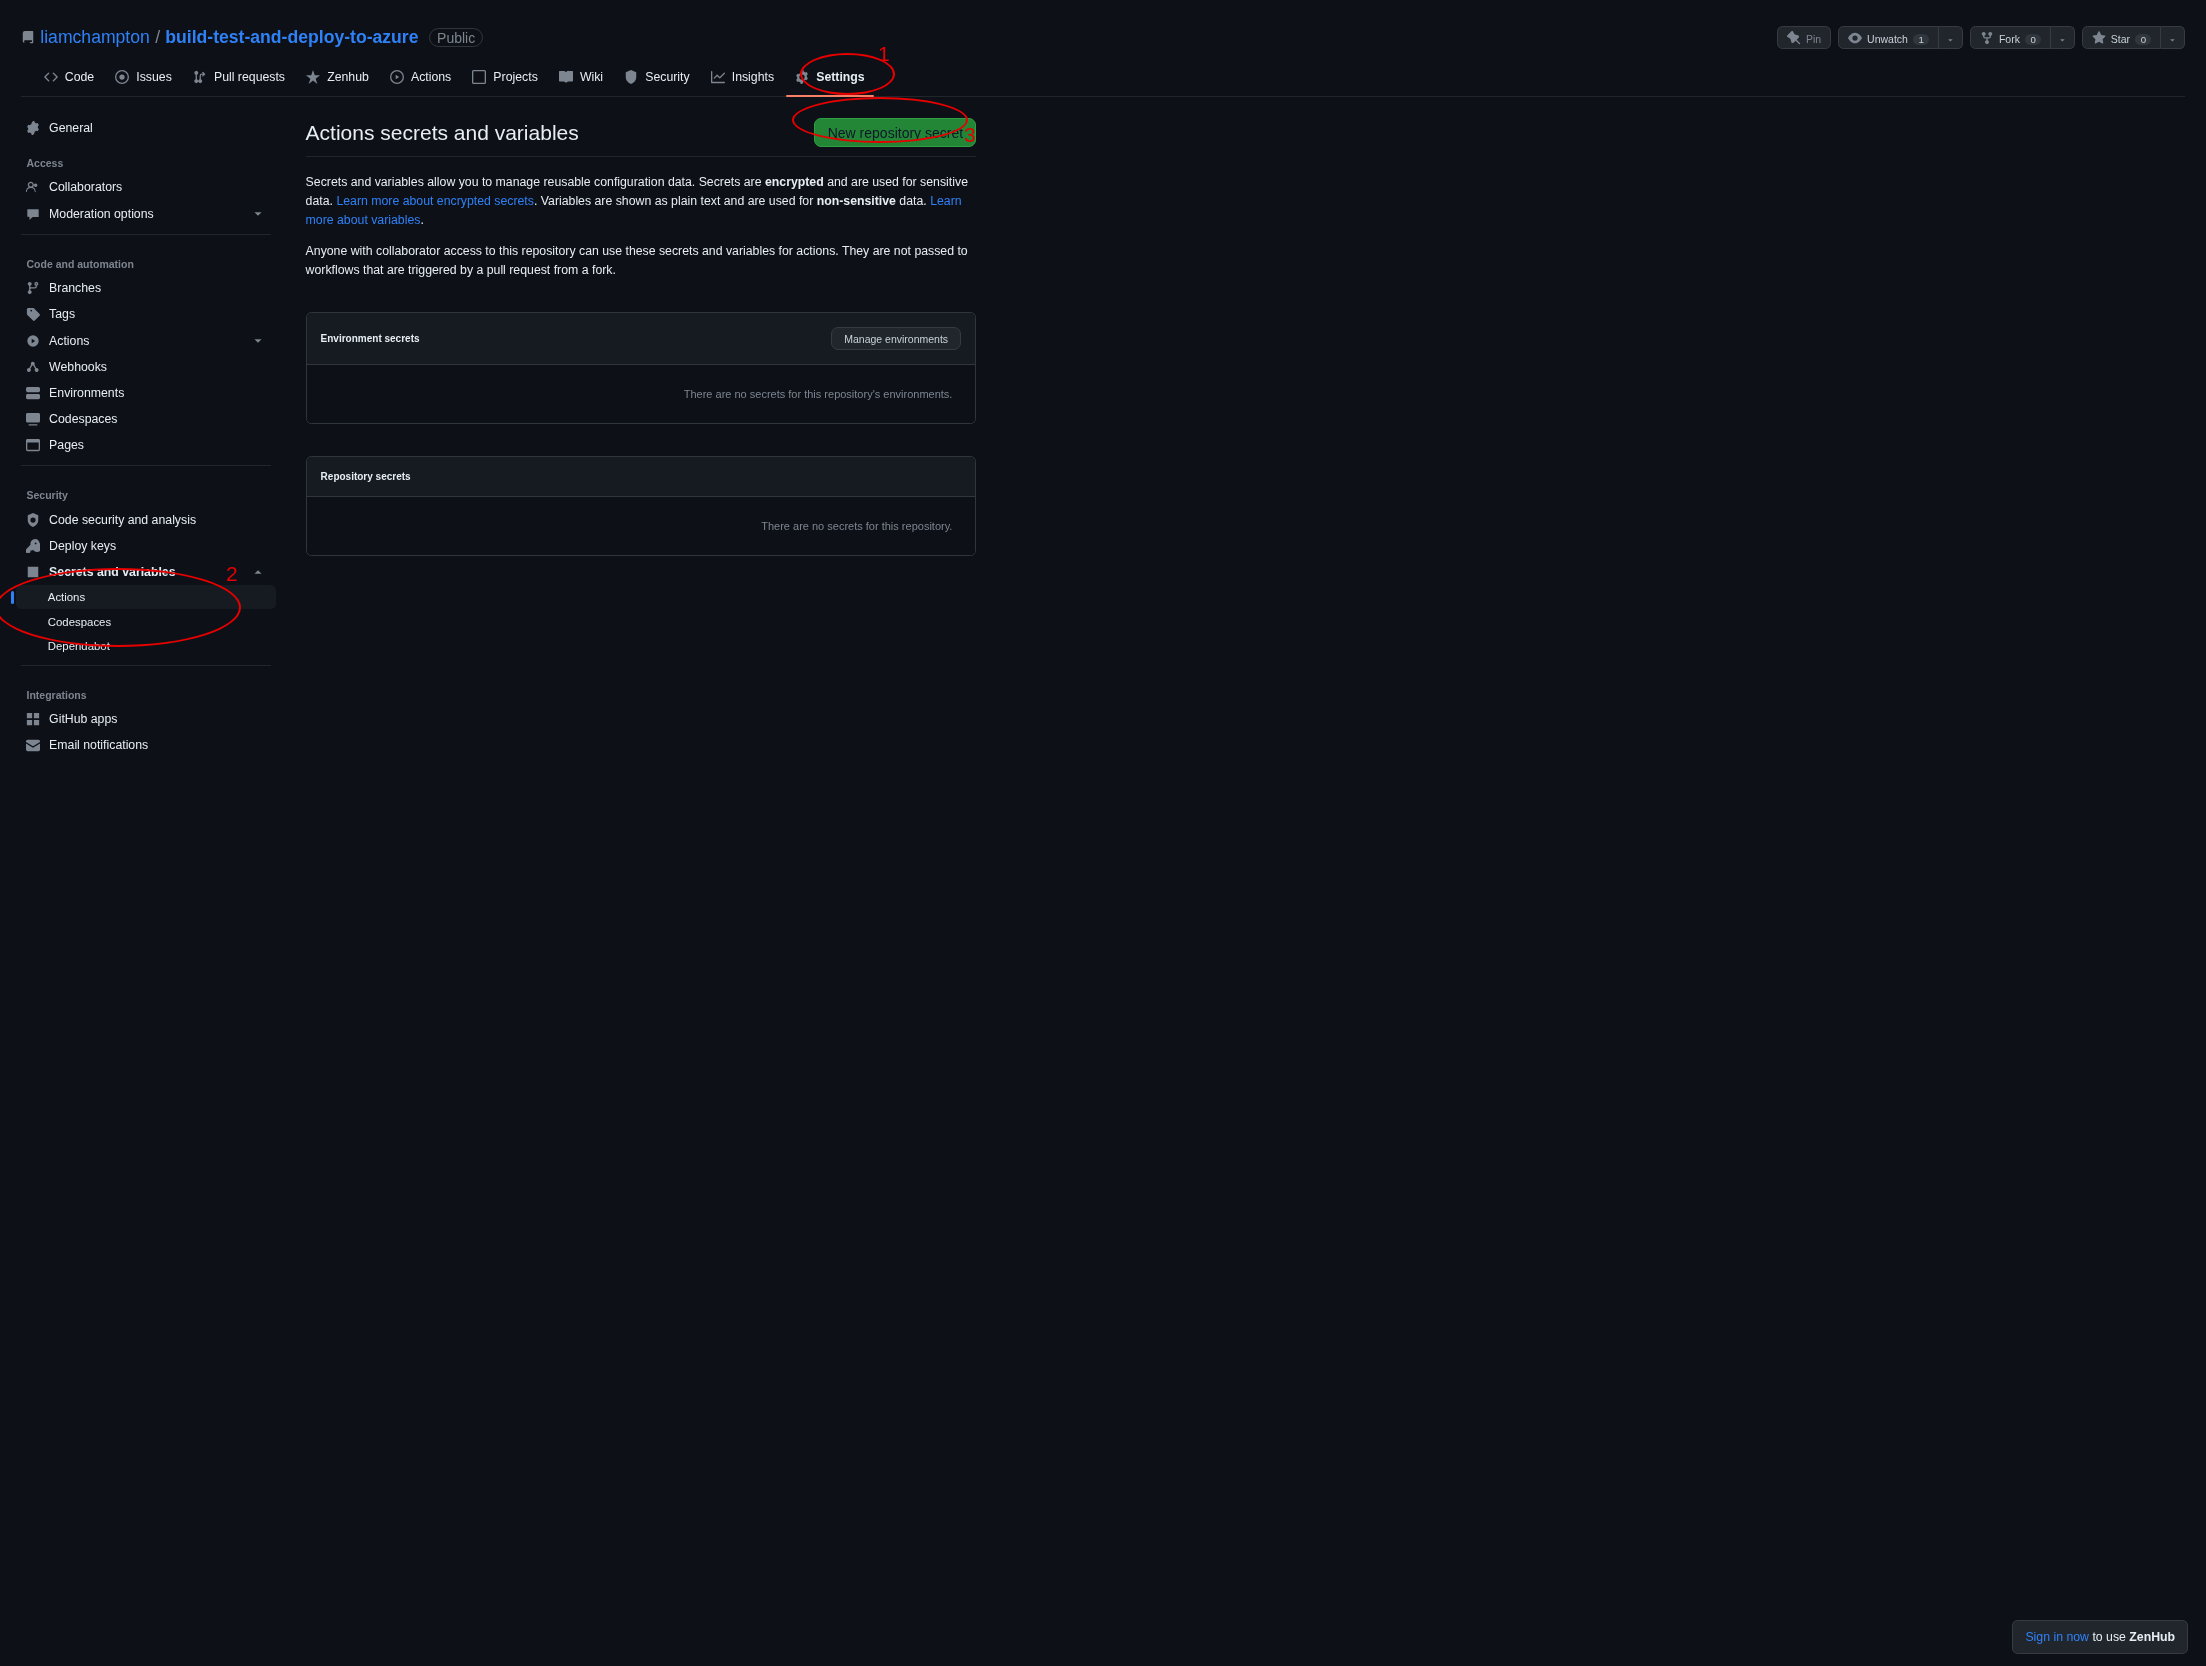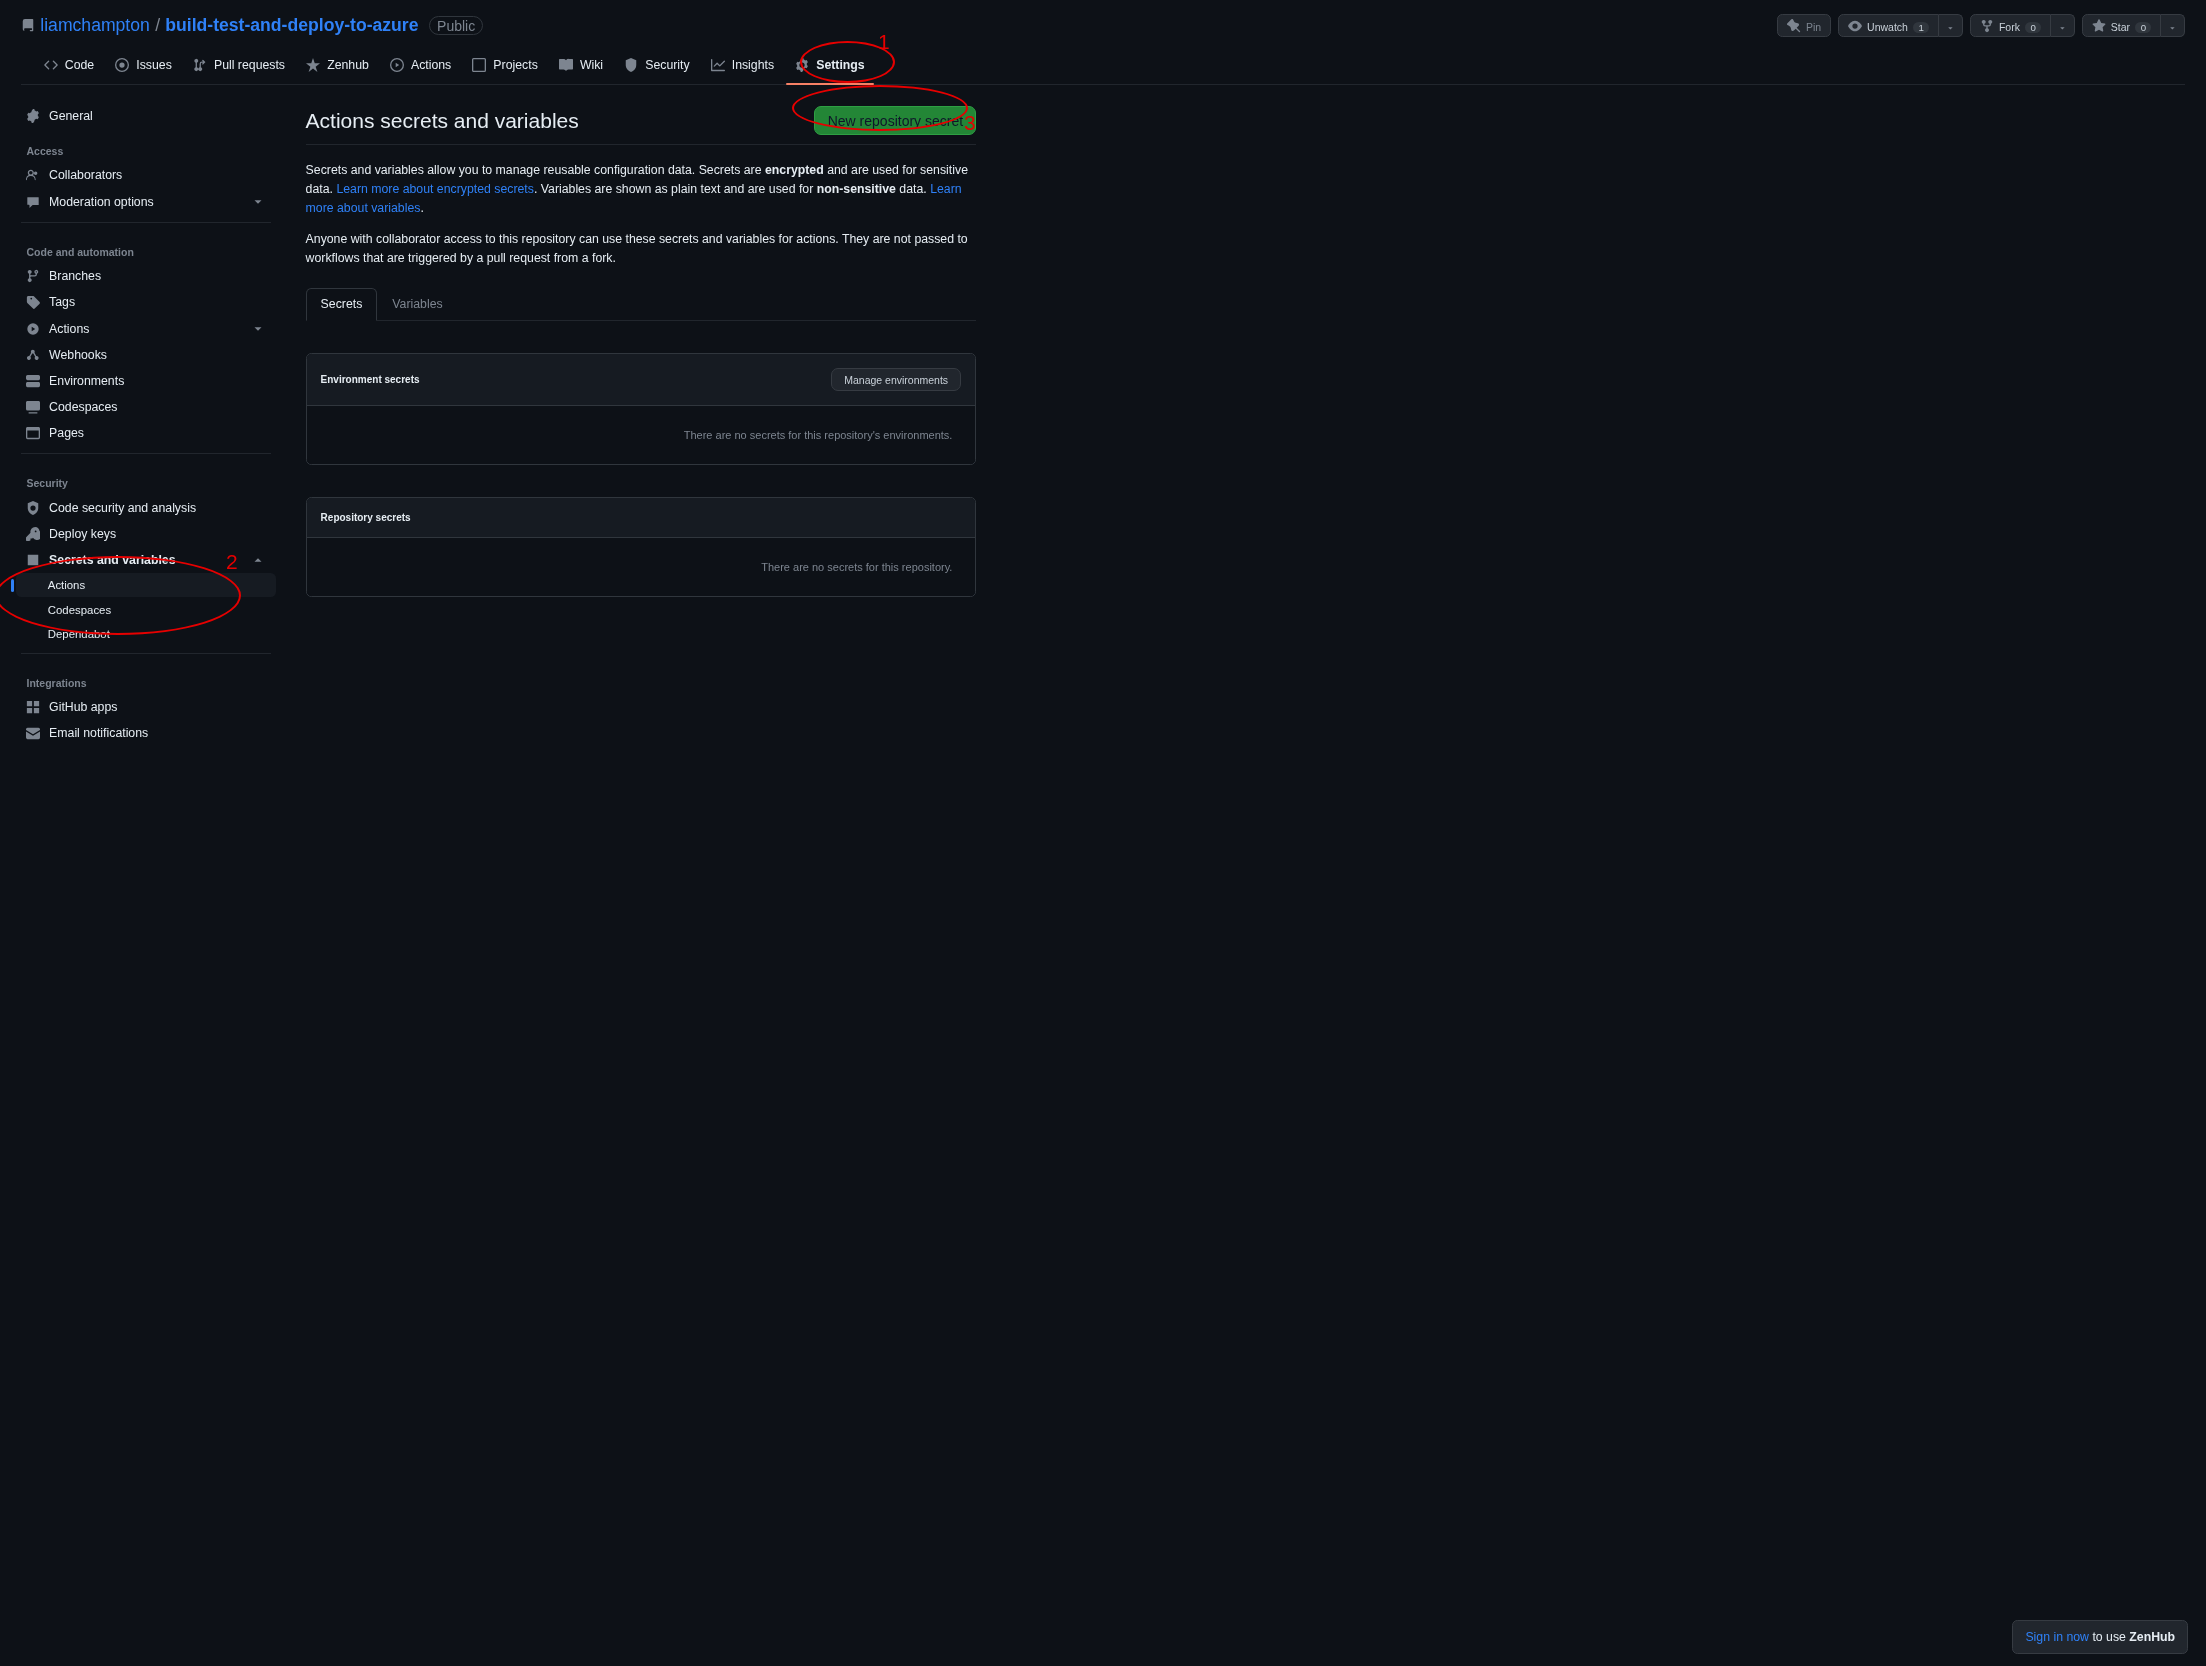--- a/index.html
+++ b/index.html
@@ -1,19 +1,19 @@
 <!DOCTYPE html>
 <html style="font-size:14px"><head>
 <meta charset="utf-8">
 <style>
 * { margin:0; padding:0; box-sizing:border-box; }
 body { background:#0d1117; color:#e6edf3; font-family:-apple-system,BlinkMacSystemFont,"Segoe UI",Helvetica,Arial,sans-serif; font-size:12.3px; }
 a { text-decoration:none; }
 .header { padding:14px 21px 0 21px; }
-.breadcrumb-row { display:flex; align-items:center; justify-content:space-between; margin-bottom:14px; }
+.breadcrumb-row { display:flex; align-items:center; justify-content:space-between; margin-bottom:14px;margin-top:12px; }
 .breadcrumb { display:flex; align-items:center; gap:5.3px; font-size:17.6px; }
 .breadcrumb svg { color:#7d8590; }
 .owner-link { color:#2f81f7; font-weight:400; }
 .repo-link { color:#2f81f7; font-weight:600; }
 .slash { color:#7d8590; }
 .visibility-badge { font-size:14px; color:#7d8590; border:0.9px solid #30363d; border-radius:21px; padding:0.9px 7px; margin-left:5.3px; font-weight:500; }
 .repo-actions { display:flex; gap:7px; }
 .btn { display:inline-flex; align-items:flex-end; gap:5.3px; background:#21262d; border:0.9px solid #363b42; border-radius:5.3px; padding:3.5px 8.8px; color:#c9d1d9; font-size:10.5px; cursor:pointer; }
 .btn svg { color:#7d8590; }
 .counter { background:#30363d; color:#c9d1d9; border-radius:8.8px; padding:0 5.3px; font-size:9.7px; min-width:14px; text-align:center; }
@@ -324,24 +324,20 @@
       <button class="btn-primary">New repository secret</button>
     </div>
     <div class="annot-circle" style="left:511px;top:0px;width:176px;height:46px;"></div>
     <div class="annot-num" style="left:683px;top:26px;">3</div>
 
     <p class="desc">
       <span>Secrets and variables allow you to manage reusable configuration data. Secrets are </span><span class="strong">encrypted</span><span> and are used for sensitive data. </span><a class="link">Learn more about encrypted secrets</a><span>. Variables are shown as plain text and are used for </span><span class="strong">non-sensitive</span><span> data. </span><a class="link">Learn more about variables</a><span>.</span>
     </p>
     <p class="desc">Anyone with collaborator access to this repository can use these secrets and variables for actions. They are not passed to workflows that are triggered by a pull request from a fork.</p>
 
-    <div class="sub-tabs">
-      <div class="sub-tab active">Secrets</div>
-      <div class="sub-tab">Variables</div>
-    </div>
 
     <div class="panel">
       <div class="panel-head">
         <div class="panel-title">Environment secrets</div>
         <button class="btn-sm">Manage environments</button>
       </div>
       <div class="panel-body">There are no secrets for this repository's environments.</div>
     </div>
 
     <div class="panel">

